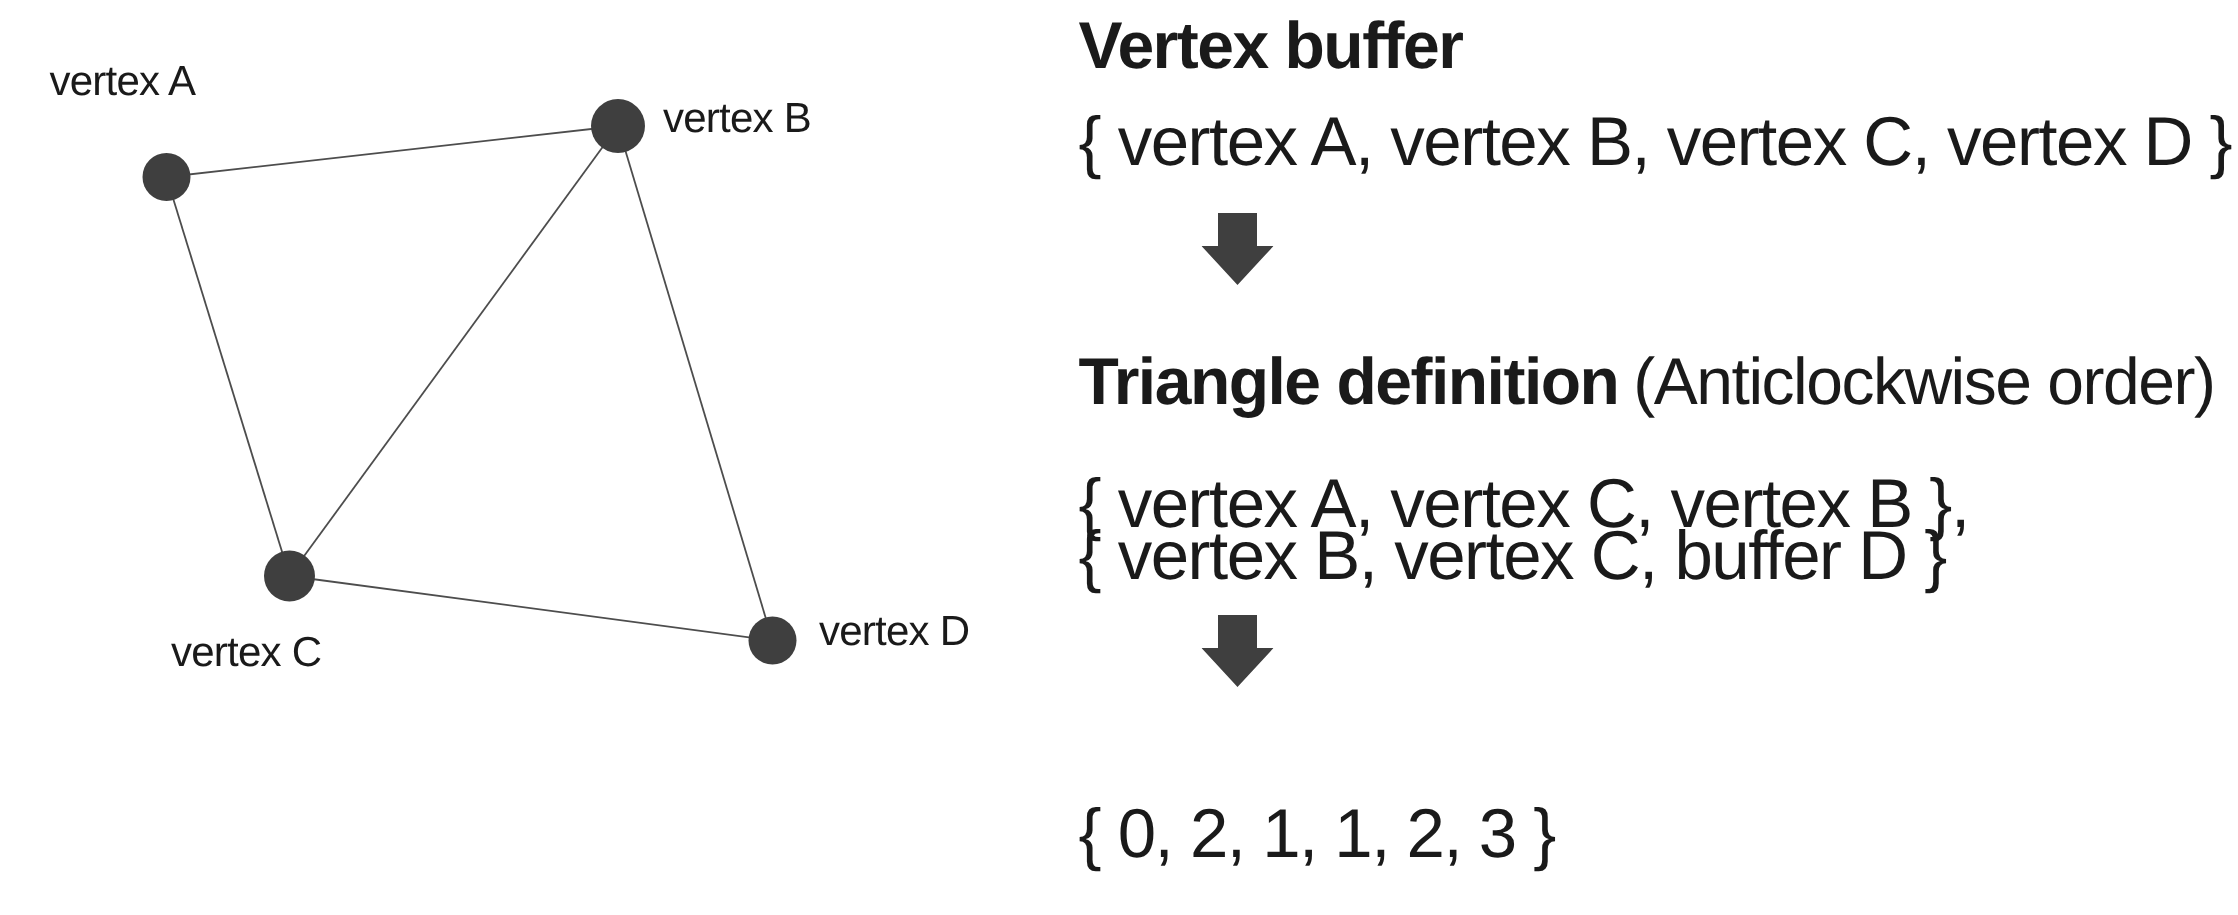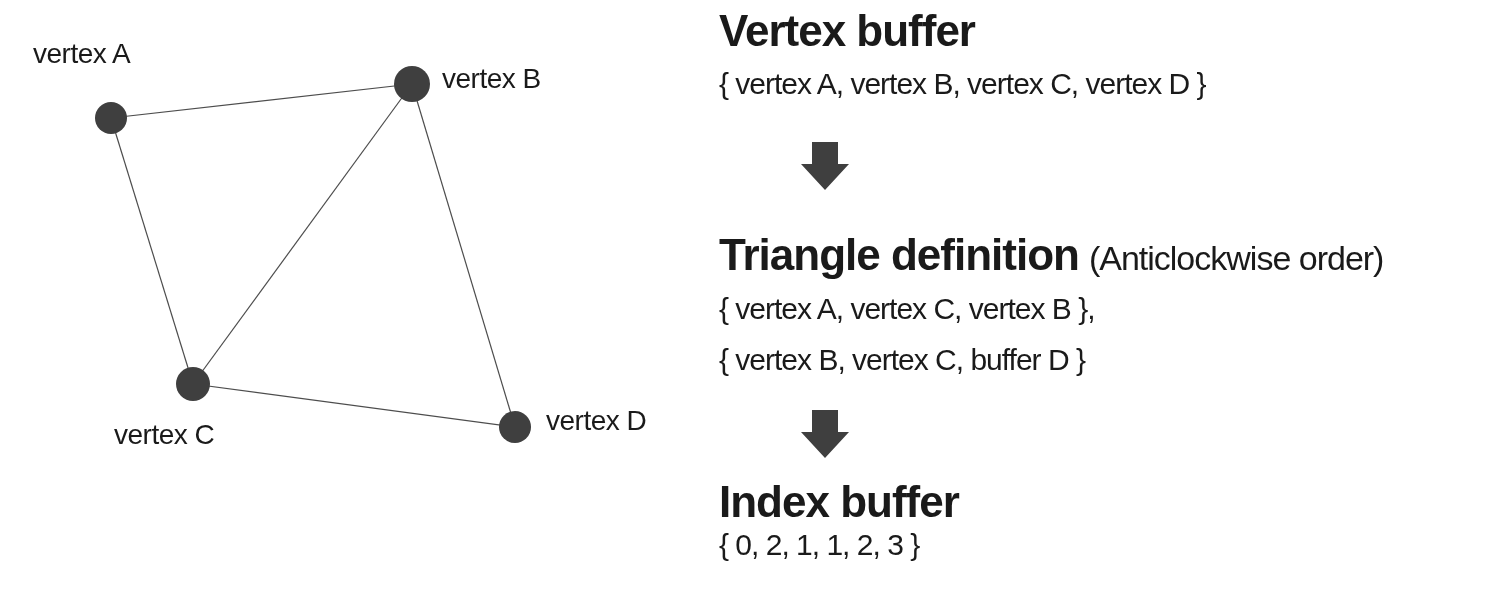--- a/index.html
+++ b/index.html
@@ -17,22 +17,22 @@
   .graph-svg text {
     font-family: "Liberation Sans", sans-serif;
     font-size: 28px;
     letter-spacing: -0.5px;
   }
 
   
   .panel { position: absolute; left: 700px; top: 0; width: 792px; height: 610px; }
   .line { position: absolute; left: 0; white-space: nowrap; letter-spacing: -1px; }
   .heading { font-weight: bold; font-size: 44px; }
-  .body-line { font-size: 30px; text-align: center; }
-  .subtitle { font-weight: normal; font-size: 34px; margin-left: 10px; }
+  .body-line { font-size: 46px; text-align: center; }
+  .subtitle { font-weight: normal; font-size: 44px; margin-left: 10px; }
   .arrow { position: absolute; left: 82px; }
 </style>
 </head>
 <body>
 
 <div class="stage">
 
   <svg class="graph-svg" width="700" height="610" viewBox="0 0 700 610">
       <line x1="92" y1="118" x2="393" y2="84" stroke="#4d4d4d" stroke-width="1.2"></line>
       <line x1="92" y1="118" x2="174" y2="384" stroke="#4d4d4d" stroke-width="1.2"></line>
@@ -56,25 +56,24 @@
     <div class="line body-line" style="top:67px">{ vertex A, vertex B, vertex C, vertex D }</div>
 
     <svg class="arrow" style="top:142px" width="48" height="48" viewBox="0 0 48 48">
       <polygon points="11,0 37,0 37,22 48,22 24,48 0,22 11,22" fill="#3f3f3f"></polygon>
     </svg>
 
     <div class="line heading" style="top:230px">
       <span>Triangle definition</span><span class="subtitle">(Anticlockwise order)</span>
     </div>
 
-    <div class="line body-line" style="top:292px">{ vertex A, vertex C, vertex B },</div>
+    <div class="line body-line" style="top:308px">{ vertex A, vertex C, vertex B },</div>
 
     <div class="line body-line" style="top:343px">{ vertex B, vertex C, buffer D }</div>
 
     <svg class="arrow" style="top:410px" width="48" height="48" viewBox="0 0 48 48">
       <polygon points="11,0 37,0 37,22 48,22 24,48 0,22 11,22" fill="#3f3f3f"></polygon>
     </svg>
 
-    <div class="line heading" style="top:477px">Index buffer</div>
 
     <div class="line body-line" style="top:528px">{ 0, 2, 1, 1, 2, 3 }</div>
   </div>
 </div>
 
 </body></html>

